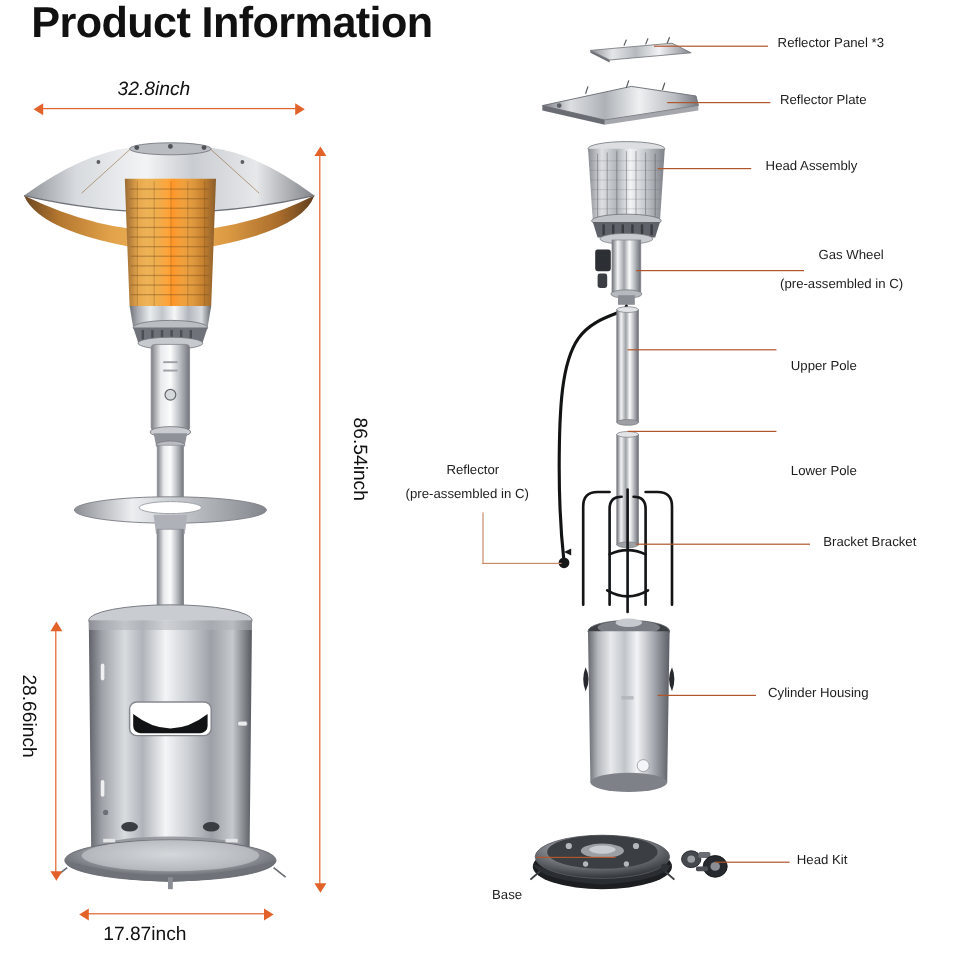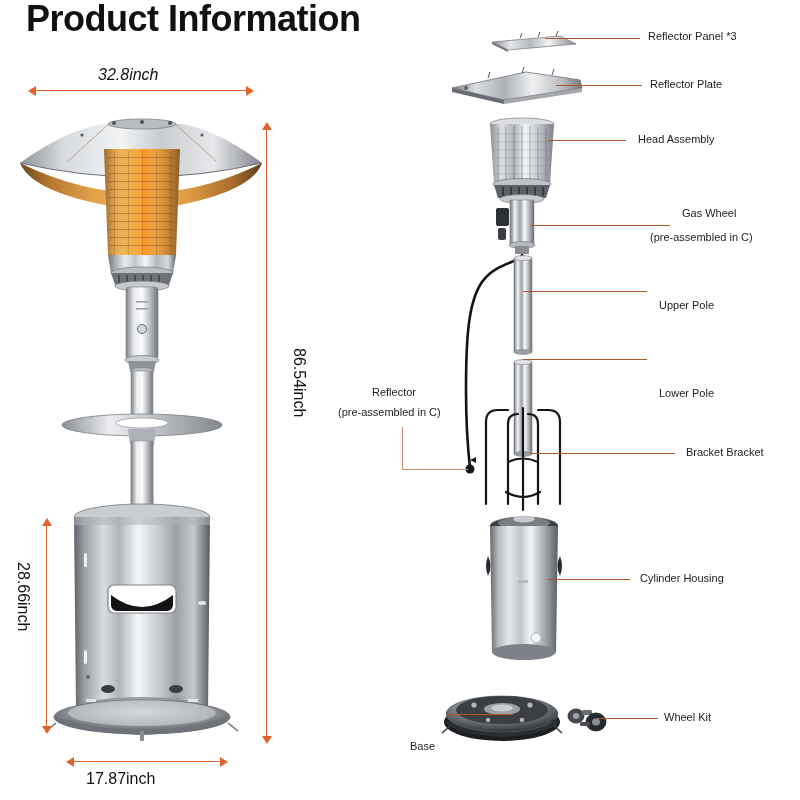--- a/index.html
+++ b/index.html
@@ -473,15 +473,15 @@
   <div class="leader" style="left:530px;top:453px;width:145px;"></div>
   <div class="lbl" style="left:686px;top:445px;">Bracket Bracket</div>
 
   <div class="leader" style="left:548px;top:579px;width:82px;"></div>
   <div class="lbl" style="left:640px;top:571px;">Cylinder Housing</div>
 
   <div class="lbl" style="left:410px;top:707px;margin-top:32px;">Base</div>
   <div class="leader" style="left:447px;top:714px;width:66px;"></div>
 
   <div class="leader" style="left:596px;top:718px;width:62px;"></div>
-  <div class="lbl" style="left:664px;top:710px;">Wheel Kit</div>
+  <div class="lbl" style="left:664px;top:710px;">Head Kit</div>
 
 </div>
 
 </body></html>

